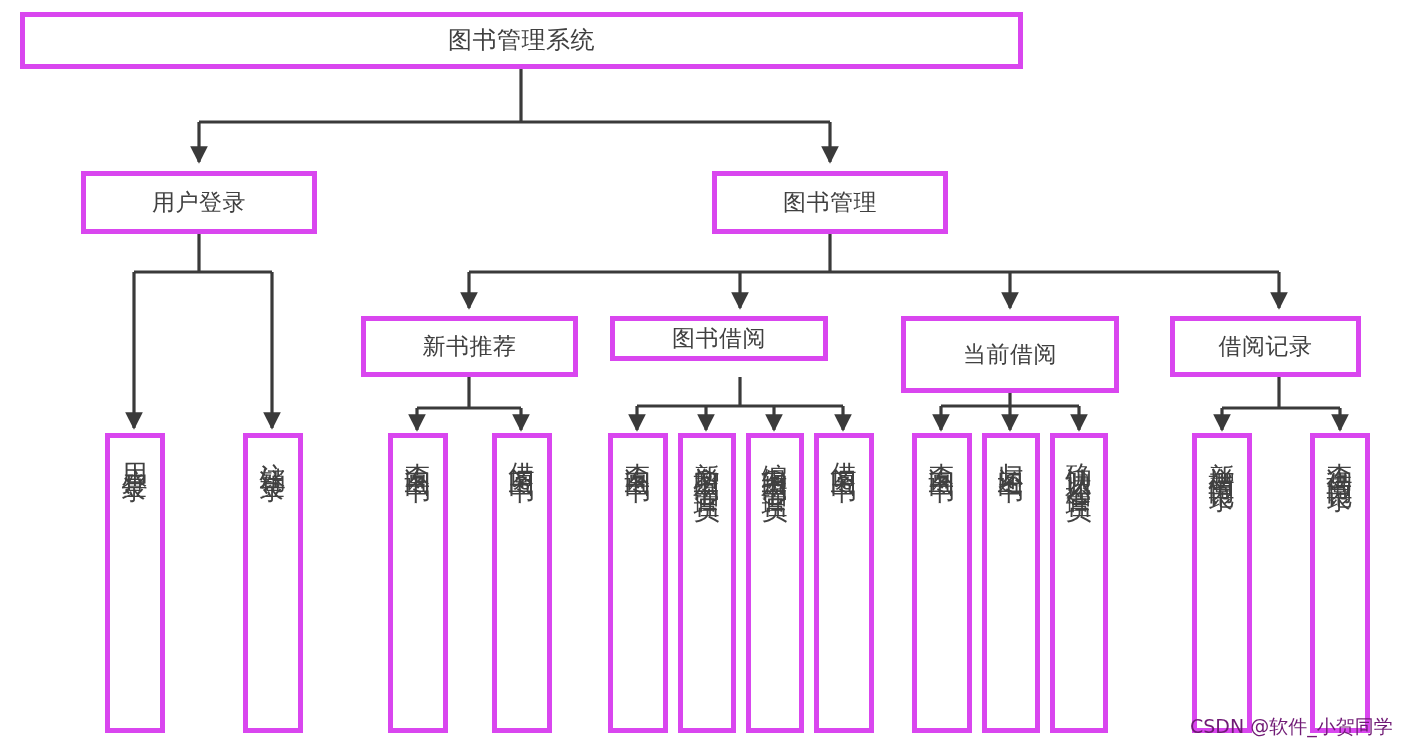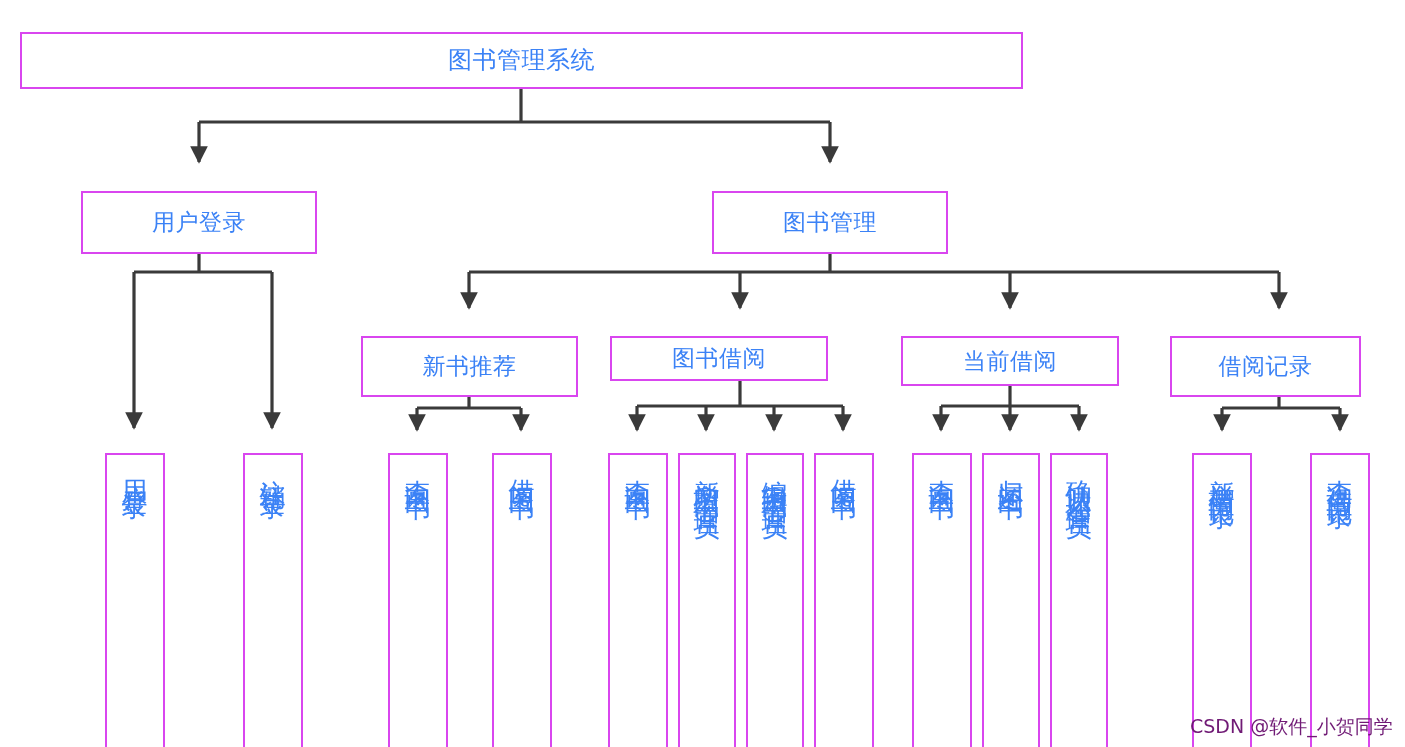--- a/index.html
+++ b/index.html
@@ -23,27 +23,26 @@
     left: 0;
     top: 0;
     width: 1405px;
     height: 747px;
     pointer-events: none;
   }
   .node {
     position: absolute;
     box-sizing: border-box;
     background: #ffffff;
-    border: 2px solid #d946ef;
+    border: 5px solid #d946ef;
     display: flex;
     align-items: center;
     justify-content: center;
-    color: #3b82f6;
+    color: #404040;
     z-index: 2;
-    margin-top: 20px;
   }
   .node .label {
     display: block;
     text-align: center;
     line-height: 1.05;
     letter-spacing: 0.5px;
   }
   
   .node.horiz .label {
     font-size: 23px;
@@ -149,21 +148,21 @@
   </div>
 
   <div class="node horiz" style="left:712px; top:171px; width:236px; height:63px;">
     <span class="label">图书管理</span>
   </div>
 
   <div class="node horiz" style="left:610px; top:316px; width:218px; height:45px;justify-content:center;">
     <span class="label">图书借阅</span>
   </div>
 
-  <div class="node horiz" style="left:901px; top:316px; width:218px; height:50px;">
+  <div class="node horiz" style="left:901px; top:316px; width:218px; height:77px;">
     <span class="label">当前借阅</span>
   </div>
 
   <div class="node horiz" style="left:1170px; top:316px; width:191px; height:61px;">
     <span class="label">借阅记录</span>
   </div>
 
   <div class="node vert" style="left:105px; top:433px; width:60px; height:300px;">
     <span class="label">用户登录</span>
   </div>

